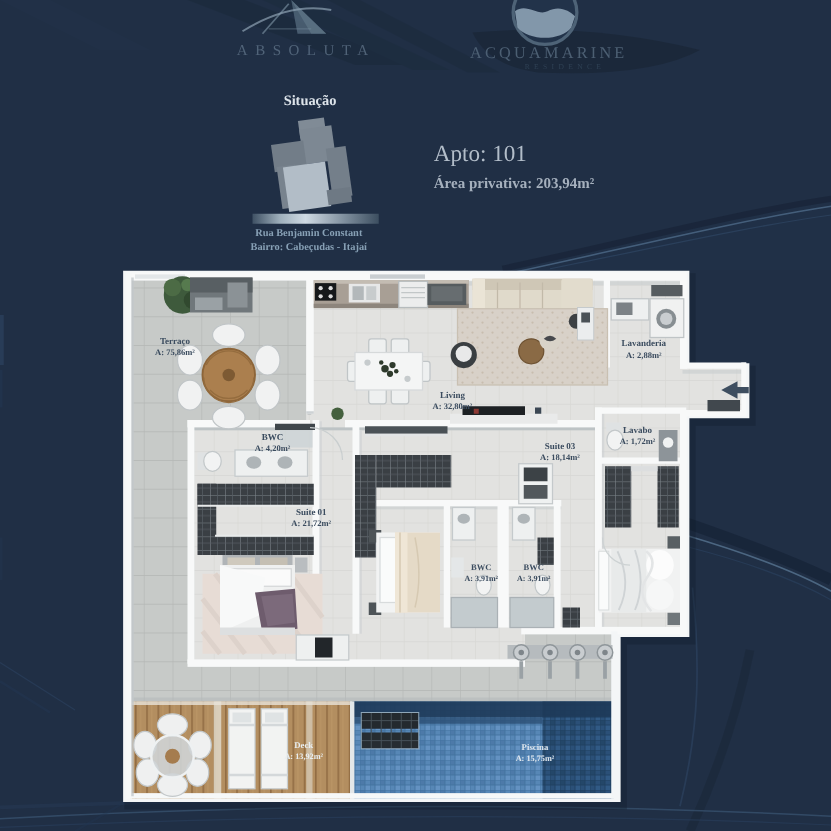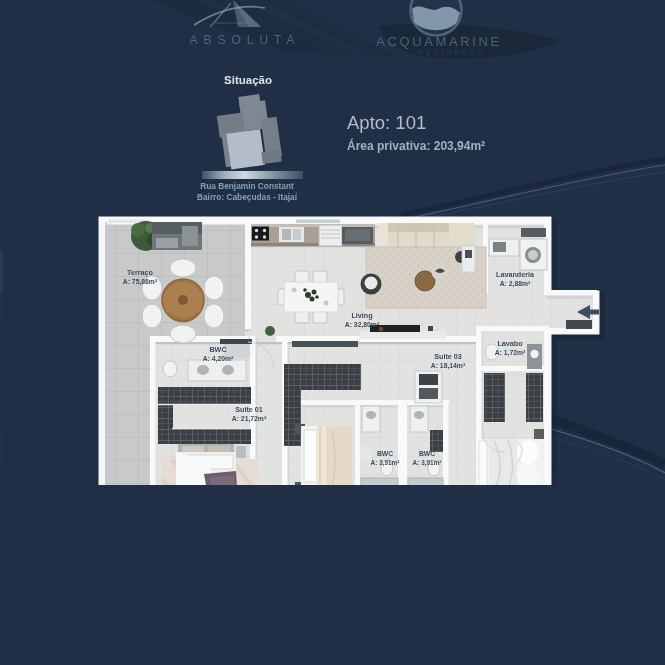--- a/index.html
+++ b/index.html
@@ -1,16 +1,16 @@
 <!DOCTYPE html>
 <html><head><meta charset="utf-8">
 <style>
 html,body{margin:0;padding:0;background:#202f45;}
-#stage{position:relative;width:665px;height:485px;overflow:hidden;background:#202f45;
-font-family:Liberation Sans, sans-serif;}
+#stage{position:relative;width:665px;height:665px;overflow:hidden;background:#202f45;
+font-family:Liberation Serif, serif;}
 svg{position:absolute;left:0;top:0;}
 </style></head><body>
 <div id="stage">
 <svg width="665" height="665" viewBox="0 0 665 665">
 <defs>
 <pattern id="ttile" width="23" height="23" patternUnits="userSpaceOnUse">
  <rect width="23" height="23" fill="#c7cac8"></rect>
  <path d="M0 0H23M0 0V23" stroke="#b4b7b5" stroke-width="1"></path>
 </pattern>
 <pattern id="itile" width="19" height="19" patternUnits="userSpaceOnUse">

